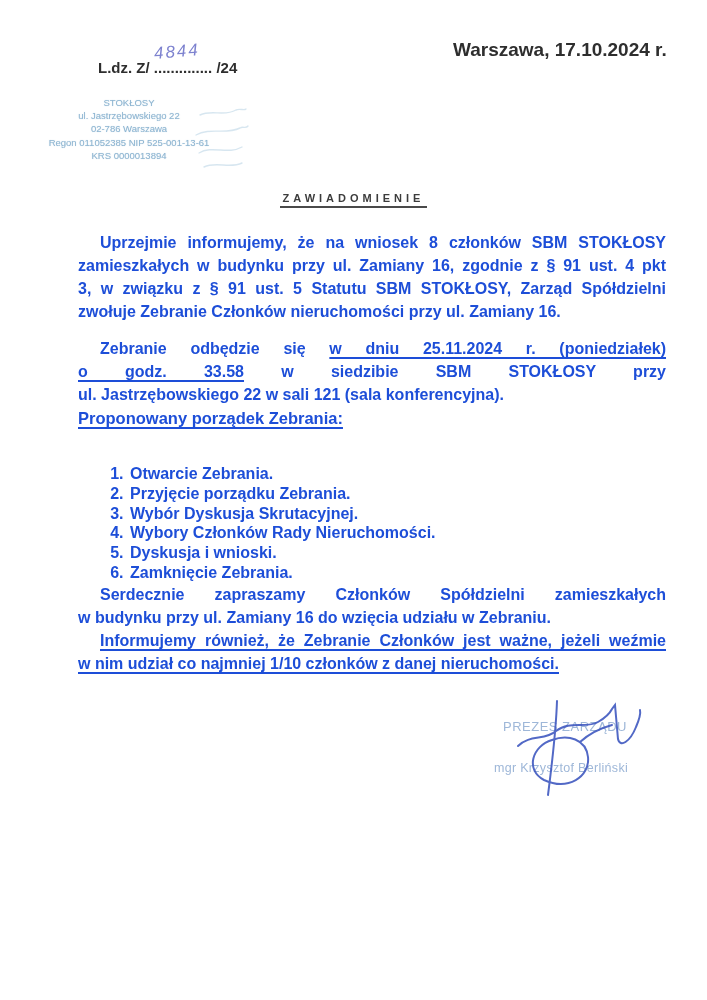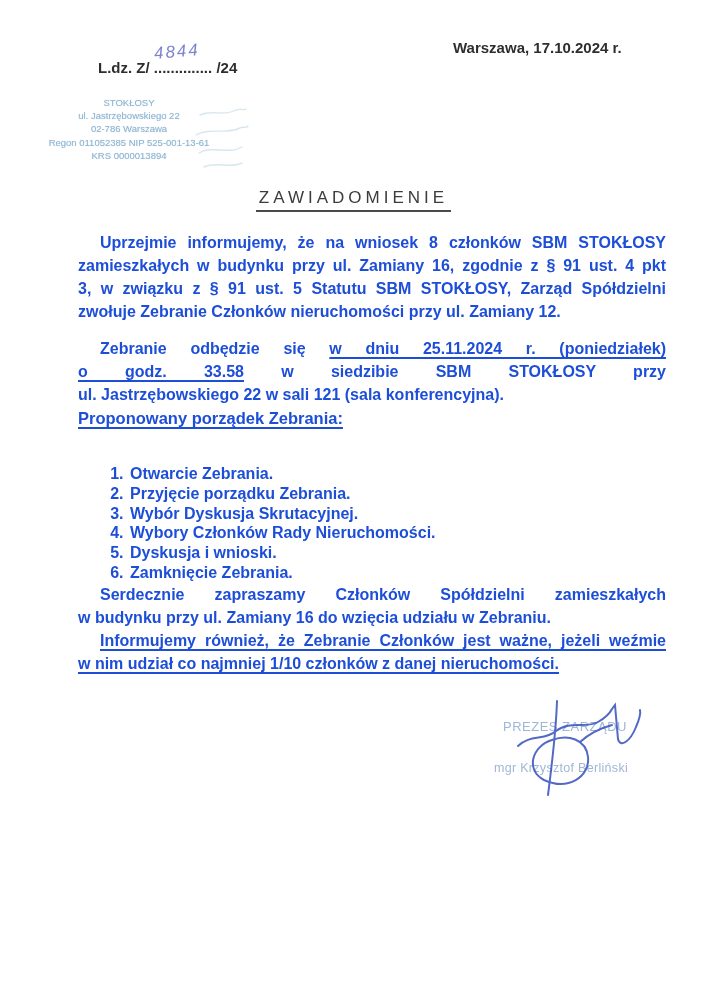--- a/index.html
+++ b/index.html
@@ -4,39 +4,39 @@
 <style>
   html,body { margin:0; padding:0; background:#ffffff; }
   .page {
     position:relative; width:707px; height:1000px; background:#ffffff;
     font-family:"Liberation Sans", sans-serif; color:#474747; overflow:hidden;
     border-bottom:1px solid #f0f0f0;
   }
   .abs { position:absolute; }
 
   
-  .date-line { left:453px; top:39px; font-size:15px; font-weight:700; color:#2e2e2e; white-space:nowrap; }
+  .date-line { left:453px; top:39px; font-size:19px; font-weight:700; color:#2e2e2e; white-space:nowrap; }
   .ldz { left:78px; top:59px; font-size:15px; font-weight:700; color:#2e2e2e; white-space:nowrap;margin-left:20px; }
   .hand-number {
     position:absolute; left:56px; top:-17px; color:#7d82cf; font-size:17px;
     font-style:italic; font-weight:400; letter-spacing:2px; transform:rotate(-5deg);
   }
 
   
   .stamp {
     left:14px; top:96px; width:230px; text-align:center; color:#8fb6d2;
     font-size:9.5px; line-height:13.2px; font-weight:400;
     text-shadow:0 0 1px rgba(143,182,210,.55);
   }
   .ink-mark { left:192px; top:103px; }
 
   
   .title-wrap { left:0; top:188px; width:707px; text-align:center; }
   .title-text {
-    display:inline-block; font-size:17px; font-weight:400; letter-spacing:4px;
+    display:inline-block; font-size:11px; font-weight:700; letter-spacing:4px;
     color:#3c3c3c; border-bottom:2px solid #4a4a4a; padding:0 3px 2px 3px; white-space:nowrap;
   }
 
   
   .col { left:78px; width:588px; font-size:16px; font-weight:700; line-height:23px; color:#1d4ed8; }
   .jl  { text-align:justify; text-align-last:justify; }
   .ind { text-indent:22px; }
   .u   { text-decoration:underline; text-decoration-thickness:2px; text-underline-offset:3px; }
   .p1   { top:231px; }
   .p2   { top:337px; }
@@ -83,21 +83,21 @@
   </svg>
 
   <div class="abs title-wrap">
     <span class="title-text">ZAWIADOMIENIE</span>
   </div>
 
   <div class="abs col p1">
     <div class="jl ind">Uprzejmie informujemy, że na wniosek 8 członków SBM STOKŁOSY</div>
     <div class="jl">zamieszkałych w budynku przy ul. Zamiany 16, zgodnie z § 91 ust. 4 pkt</div>
     <div class="jl">3, w związku z § 91 ust. 5 Statutu SBM STOKŁOSY, Zarząd Spółdzielni</div>
-    <div>zwołuje Zebranie Członków nieruchomości przy ul. Zamiany 12.</div>
+    <div>zwołuje Zebranie Członków nieruchomości przy ul. Zamiany 16.</div>
   </div>
 
   <div class="abs col p2">
     <div class="jl ind">
       <span>Zebranie odbędzie się</span>
       <span class="u">w dniu 25.11.2024 r. (poniedziałek)</span>
     </div>
     <div class="jl">
       <span class="u">o godz. 33.58</span>
       <span>w siedzibie SBM STOKŁOSY przy</span>

